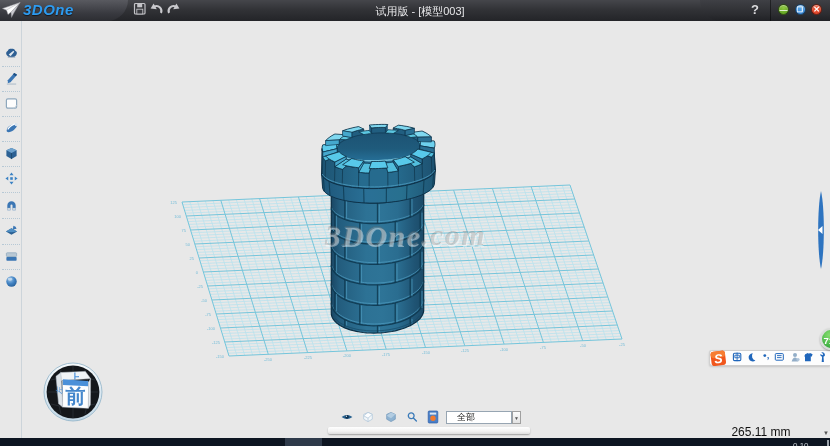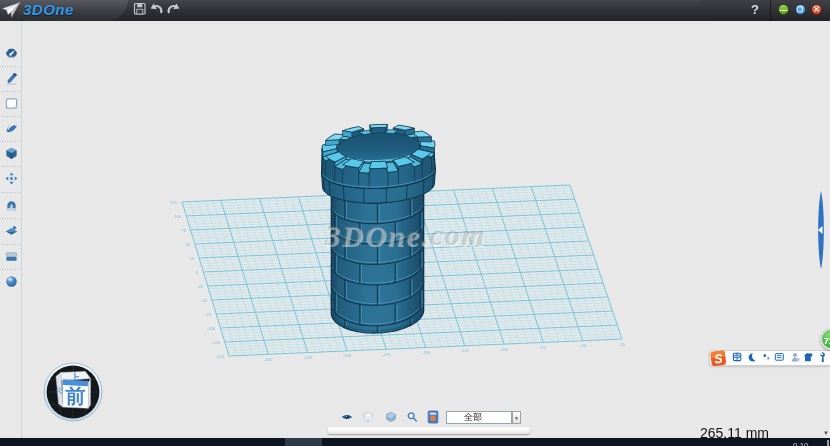--- a/index.html
+++ b/index.html
@@ -51,42 +51,42 @@
 
 #nav { position:absolute; left:42px; top:361px; }
 
 
 #pal { position:absolute; left:328px; top:404px; width:202px; height:23px; }
 #palbar { position:absolute; left:328px; top:427px; width:202px; height:7px;
   background:linear-gradient(#ffffff,#f2f2f2 60%,#dedede);
   border-radius:2px; box-shadow:0 1px 1.5px rgba(0,0,0,0.3); }
 #dd { position:absolute; left:446px; top:411px; width:66px; height:13px;
   background:#fff; border:1px solid #97a5b2; font-size:9px; line-height:11px;
-  padding-left:17px; color:#222; }
+  padding-left:10px; color:#222; }
 #ddb { position:absolute; left:512px; top:411px; width:9px; height:13px;
   background:linear-gradient(#fcfcfc,#e2e2e2); border:1px solid #a0a0a0;
   font-size:5px; line-height:12px; text-align:center; color:#555; }
 
 
 #sogou { position:absolute; left:709px; top:350px; width:121px; height:16px;
   background:#fdfdfd; border:1px solid #d0d0d0; border-right:none; border-radius:3px 0 0 3px;
   box-shadow:0 1px 2px rgba(0,0,0,0.15); }
 
 
 #badge { position:absolute; left:820px; top:328px; width:22px; height:22px;
   border-radius:50%; background:radial-gradient(circle at 40% 28%,#84dc6c,#42b246 65%,#2f9e38);
   border:2px solid #d8dcd8; box-shadow:0 1px 2px rgba(0,0,0,0.3);
   color:#fff; font-size:9.5px; font-weight:bold; text-align:left; padding-left:1.5px; line-height:21px; }
 
 
 #rtab { position:absolute; left:815px; top:190px; }
 
 
-#mm { position:absolute; left:700px; top:425px; width:122px; text-align:left;
-  font-size:14px; color:#111; }
+#mm { position:absolute; left:700px; top:425px; width:122px; text-align:center;
+  font-size:12px; color:#111; }
 #mmarr { position:absolute; left:823px; top:430px; font-size:6px; color:#555; }
 
 
 #status { position:absolute; left:0; top:438px; width:830px; height:8px; background:#0d1521; }
 #status .seg { position:absolute; left:285px; top:0; width:37px; height:8px; background:#2e3a4a; }
 </style>
 </head>
 <body>
 
 <div id="tbar">
@@ -106,20 +106,21 @@
     </g>
     <g stroke="#c9c9cd" fill="none" stroke-width="2">
       <path d="M31,11 a5,5 0 0 0 -6.6,-6.6"></path>
       <path d="M39,11 a5,5 0 0 1 6.6,-6.6"></path>
     </g>
     <g fill="#c9c9cd">
       <polygon points="20.6,6.6 26.8,7.2 23.6,1.6"></polygon>
       <polygon points="49.4,6.6 43.2,7.2 46.4,1.6"></polygon>
     </g>
   </svg>
+  <div id="title">试用版 - [模型003]</div>
   <div id="help">?</div>
   <div id="vsep"></div>
   <div id="wmin" class="winbtn">
       <span>—</span>
     </div>
   <div id="wres" class="winbtn">
       <span style="font-size:7px">❐</span>
     </div>
   <div id="wclo" class="winbtn">
       <span>✕</span>

